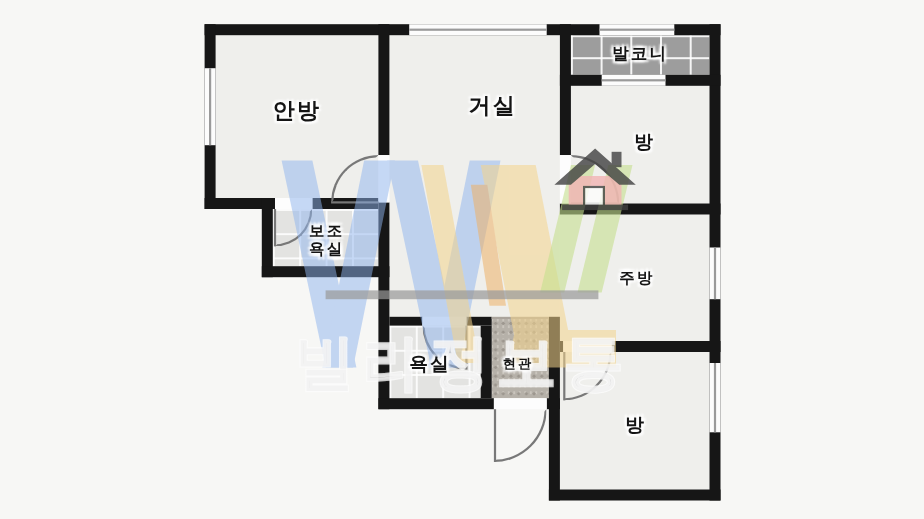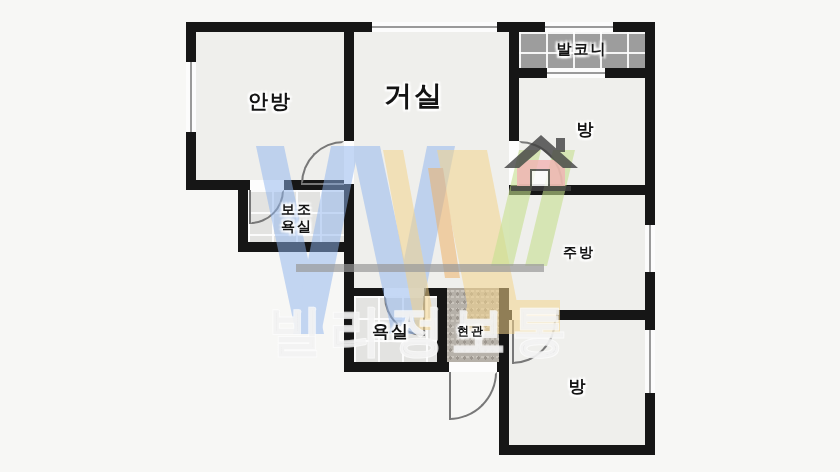--- a/index.html
+++ b/index.html
@@ -72,21 +72,21 @@
   <div class="floor" style="left:509px;top:195px;width:136px;height:115px"></div>
   <div class="floor balcony" style="left:519px;top:32px;width:126px;height:36px"></div>
   <div class="floor" style="left:519px;top:78px;width:126px;height:107px"></div>
   <div class="floor tile" style="left:248px;top:190px;width:96px;height:52px"></div>
   <div class="floor tile" style="left:354px;top:296px;width:83px;height:66px"></div>
   <div class="floor entry" style="left:447px;top:290px;width:52px;height:72px"></div>
   <div class="floor" style="left:509px;top:320px;width:136px;height:125px"></div>
   <div class="threshold" style="left:447px;top:288px;width:52px;height:2px"></div>
 
   <div class="rlabel" style="left:270px;top:101px;font-size:20px">안방</div>
-  <div class="rlabel" style="left:414px;top:96px;font-size:28px">거실</div>
+  <div class="rlabel" style="left:448px;top:96px;font-size:20px">거실</div>
   <div class="rlabel" style="left:582px;top:49px;font-size:15px">발코니</div>
   <div class="rlabel" style="left:586px;top:129px;font-size:17px">방</div>
   <div class="rlabel" style="left:297px;top:218px;font-size:14px;line-height:1.2">
     <div>보조</div>
     <div>욕실</div>
   </div>
   <div class="rlabel" style="left:579px;top:253px;font-size:14px">주방</div>
   <div class="rlabel" style="left:391px;top:331px;font-size:17px">욕실</div>
   <div class="rlabel" style="left:471px;top:331px;font-size:12px">현관</div>
   <div class="rlabel" style="left:578px;top:386px;font-size:17px">방</div>

